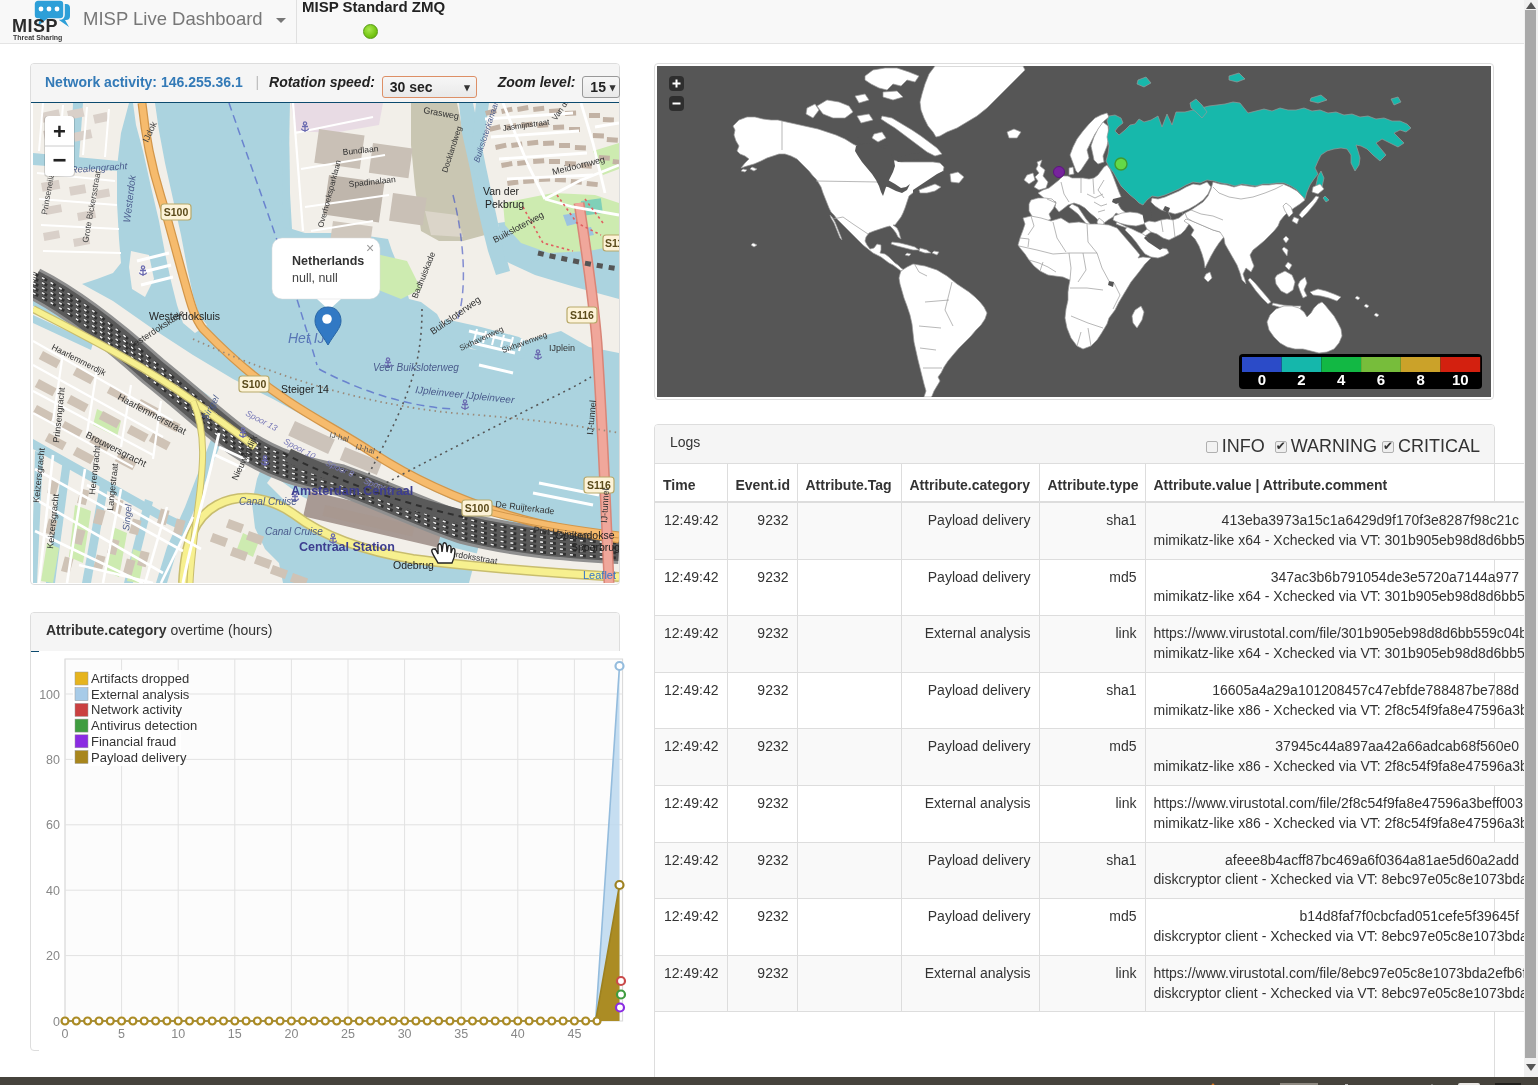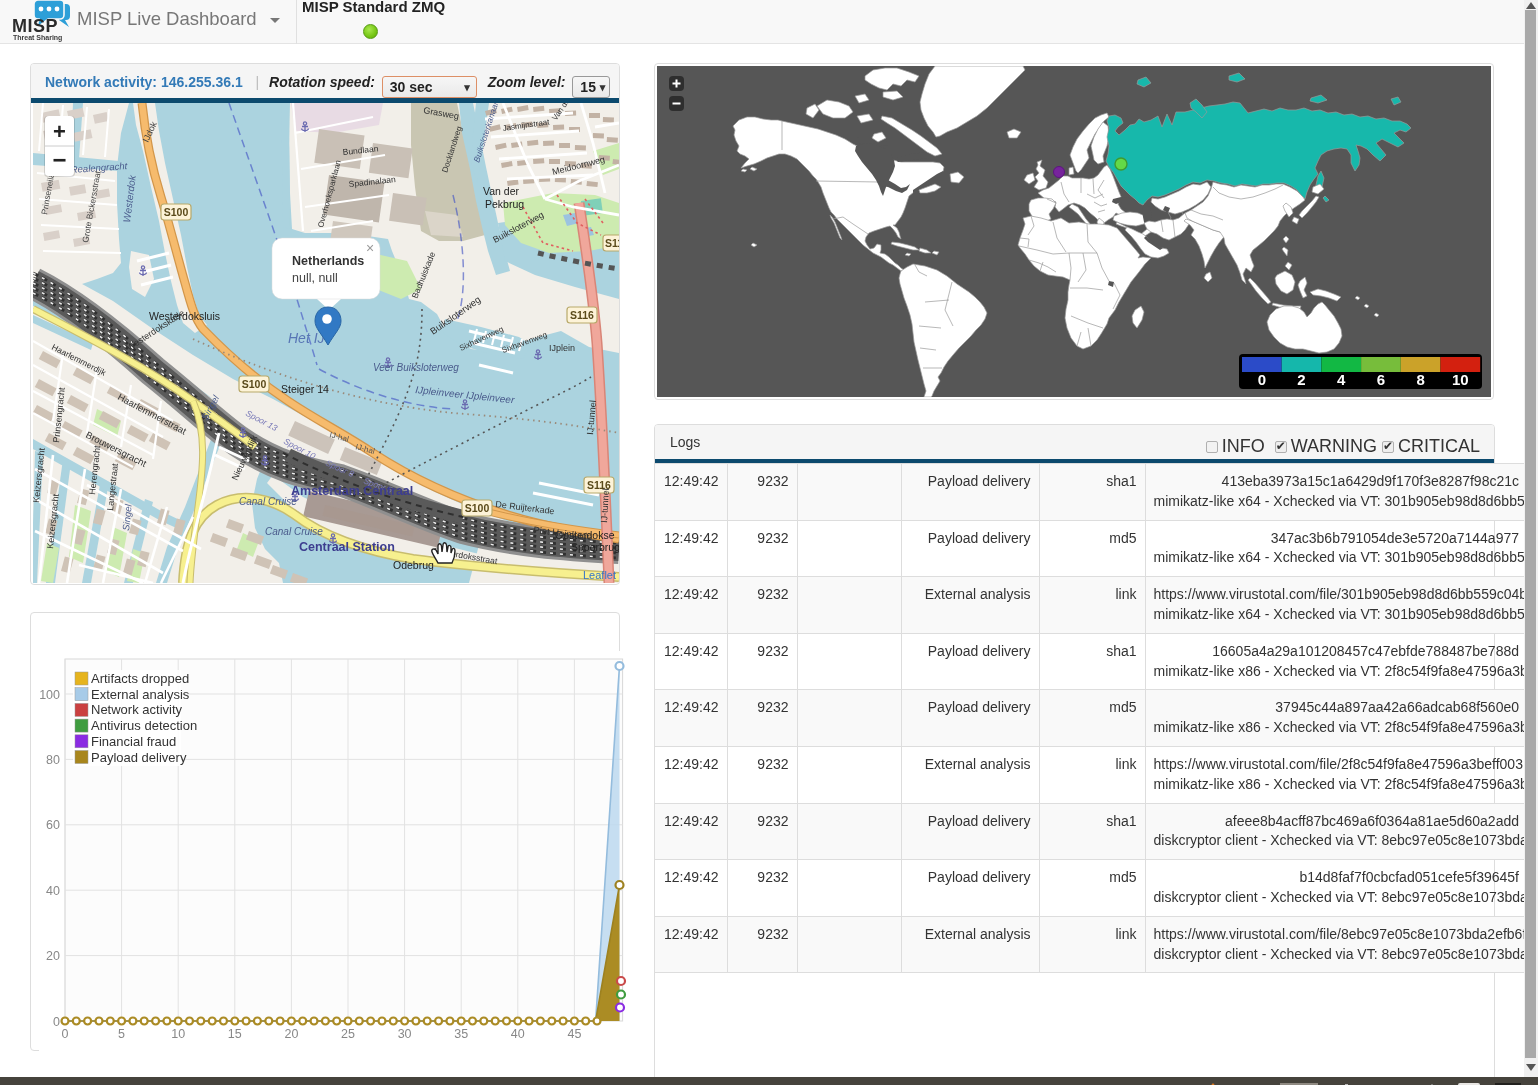--- a/index.html
+++ b/index.html
@@ -2,31 +2,31 @@
 <html><head>
 <meta charset="utf-8">
 <style>
 * { margin:0; padding:0; box-sizing:border-box; }
 html,body { width:1538px; height:1085px; overflow:hidden; background:#fff;
   font-family:"Liberation Sans", sans-serif; font-size:14px; color:#333; }
 .abs { position:absolute; }
 
 #nav { position:absolute; left:0; top:0; width:1538px; height:44px;
   background:#f8f8f8; border-bottom:1px solid #e4e4e4; }
-#nav .brand { position:absolute; left:77px; top:8px; font-size:18.5px; color:#777; }
+#nav .brand { position:absolute; left:83px; top:8px; font-size:18.5px; color:#777; }
 #nav .caret { display:inline-block; width:0; height:0; border-left:5px solid transparent;
   border-right:5px solid transparent; border-top:5px solid #777; margin-left:8px; vertical-align:middle; }
 #nav .divider { position:absolute; left:296px; top:0; width:1px; height:44px; background:#e0e0e0; }
 #nav .zmq { position:absolute; left:302px; top:-2px; font-weight:bold; font-size:15px; color:#222; }
 #nav .dot { position:absolute; left:363px; top:24px; width:15px; height:15px; border-radius:50%;
   background:radial-gradient(circle at 40% 35%, #a8e84e, #76c614 60%, #5ea50e);
   border:1px solid #569b12; }
 
 .panel { position:absolute; background:#fff; border:1px solid #ddd; border-radius:4px; }
-.panel-heading { background:#f5f5f5; border-bottom:5px solid #0c4a6e;
+.panel-heading { background:#f5f5f5; border-bottom:1px solid #0c4a6e;
   border-radius:3px 3px 0 0; padding:9px 15px; height:39px; font-size:14px; color:#333; }
 #p-map { left:30px; top:63px; width:590px; height:522px; }
 #p-map .panel-heading { padding-top:10px; }
 #p-chart { left:30px; top:612px; width:590px; height:439px; }
 #p-world { left:654px; top:63px; width:840px; height:337px; }
 #p-logs { left:654px; top:424px; width:841px; height:741px; }
 .blue { color:#337ab7; font-weight:bold; }
 .lbl { font-weight:bold; font-style:italic; color:#222; }
 .sel { display:inline-block; position:relative; font-size:14px; font-weight:bold; color:#222;
   background:linear-gradient(#f6f6f6,#e9e9e9); border:1px solid #999; border-radius:3px;
@@ -74,21 +74,21 @@
   <div class="zmq">MISP Standard ZMQ</div>
   <div class="dot"></div>
 </div>
 
 <div class="panel" id="p-map">
   <div class="panel-heading" style="white-space:nowrap;padding-left:14px">
     <span class="blue">Network activity: 146.255.36.1</span>
     <span style="color:#bbb;margin:0 6px 0 9px">|</span>
     <span class="lbl">Rotation speed:</span>
     <span class="sel" style="width:95px;border-color:#dd8f66;margin-left:3px">30 sec<span class="sarr">▾</span></span>
-    <span class="lbl" style="margin-left:7px">Zoom level:</span>
+    <span class="lbl" style="margin-left:17px">Zoom level:</span>
     <span class="sel" style="width:38px;margin-left:3px">15<span class="sarr" style="right:4px">▾</span></span>
   </div>
   <div class="abs" style="left:2px;top:39px;width:586px;height:480px;overflow:hidden" id="osmmap"><svg width="586" height="480" viewBox="0 0 586 480" font-family="Liberation Sans, sans-serif">
         <rect width="586" height="480" fill="#abd3df"></rect>
         <path d="M0,0 L96,0 L88,30 L84,64 L84,100 L86,136 L88,160 L80,170 L64,176 L46,182 L26,188 L10,192 L0,193Z" fill="#f2efe9"></path>
         <path d="M100,0 L122,0 L126,28 L132,60 L140,96 L148,132 L154,164 L160,192 L166,212 L174,222 L162,230 L150,220 L144,202 L138,178 L132,150 L126,118 L118,84 L110,48 L103,22Z" fill="#f2efe9"></path>
         <path d="M98,148 L116,152 L121,176 L112,194 L99,186 L96,164Z" fill="#f2efe9"></path>
         <path d="M0,203 L30,218 L70,238 L110,258 L150,278 L190,302 L222,322 L238,338 L232,356 L224,376 L219,400 L222,425 L232,446 L246,460 L250,480 L0,480Z" fill="#f2efe9"></path>
         <path d="M0,156 L40,176 L80,198 L120,226 L160,252 L200,276 L240,296 L280,318 L320,342 L360,366 L400,388 L440,406 L480,420 L530,432 L586,442 L586,466 L530,456 L470,446 L420,432 L370,420 L320,406 L275,388 L235,364 L244,350 L228,330 L196,308 L156,278 L116,248 L66,214 L16,188 L0,180Z" fill="#f2efe9"></path>
         <path d="M240,372 L270,394 L310,412 L360,428 L410,442 L450,452 L440,464 L395,458 L345,446 L298,430 L266,412 L246,392 L234,380Z" fill="#f2efe9"></path>
@@ -437,20 +437,21 @@
           <path d="M295,204 C286,204 282,211 282,218 C282,225 288,230 295,242 C302,230 308,225 308,218 C308,211 304,204 295,204 Z" fill="#3179c4" stroke="#2a66a5" stroke-width="1"></path>
           <circle cx="294" cy="216" r="4.8" fill="#fff"></circle>
         </g>
         <g transform="translate(398,440)">
           <path d="M7,20 C5,16 2,12 1,9 C0,6 3,5 5,7 L7,11 L7,3 C7,0 10,0 10.5,3 L11,9 L12,2 C12,-1 15,-1 15.5,2 L16,9 L17,4 C17,1.5 20,2 20,4.5 L20,10 L21,7 C21.5,4.5 24,5 24,8 C24,12 23,16 21,20 Z" fill="#fff" stroke="#222" stroke-width="1.4"></path>
         </g>
       </svg></div>
 </div>
 
 <div class="panel" id="p-chart">
+  <div class="panel-heading"><b>Attribute.category</b> overtime (hours)</div>
   <div class="abs" style="left:8px;top:38px;width:588px;height:400px" id="chart">
     <svg width="588" height="400" viewBox="0 0 588 400">
         <rect x="0" y="0" width="588" height="400" fill="#ffffff"></rect>
         <rect x="26" y="8" width="557.6" height="362" fill="#fcfcfc" stroke="#d8d8d8" stroke-width="1"></rect>
         <g stroke="#e2e2e2" stroke-width="1">
           <line x1="26.0" y1="8" x2="26.0" y2="370"></line>
           <line x1="82.6" y1="8" x2="82.6" y2="370"></line>
           <line x1="139.2" y1="8" x2="139.2" y2="370"></line>
           <line x1="195.8" y1="8" x2="195.8" y2="370"></line>
           <line x1="252.4" y1="8" x2="252.4" y2="370"></line>
@@ -709,20 +710,28 @@
   <table id="logtable">
     <colgroup>
         <col style="width:72px">
         <col style="width:70px">
         <col style="width:104px">
         <col style="width:138px">
         <col style="width:106px">
         <col style="width:382px">
       </colgroup>
     <tbody>
+        <tr>
+          <th>Time</th>
+          <th>Event.id</th>
+          <th>Attribute.Tag</th>
+          <th>Attribute.category</th>
+          <th>Attribute.type</th>
+          <th>Attribute.value | Attribute.comment</th>
+        </tr>
     <tr class="odd">
           <td>12:49:42</td>
           <td>9232</td>
           <td></td>
           <td>Payload delivery</td>
           <td>sha1</td>
           <td>413eba3973a15c1a6429d9f170f3e8287f98c21c<br>mimikatz-like x64 - Xchecked via VT: 301b905eb98d8d6bb559c04b</td>
         </tr>
     <tr>
           <td>12:49:42</td>

